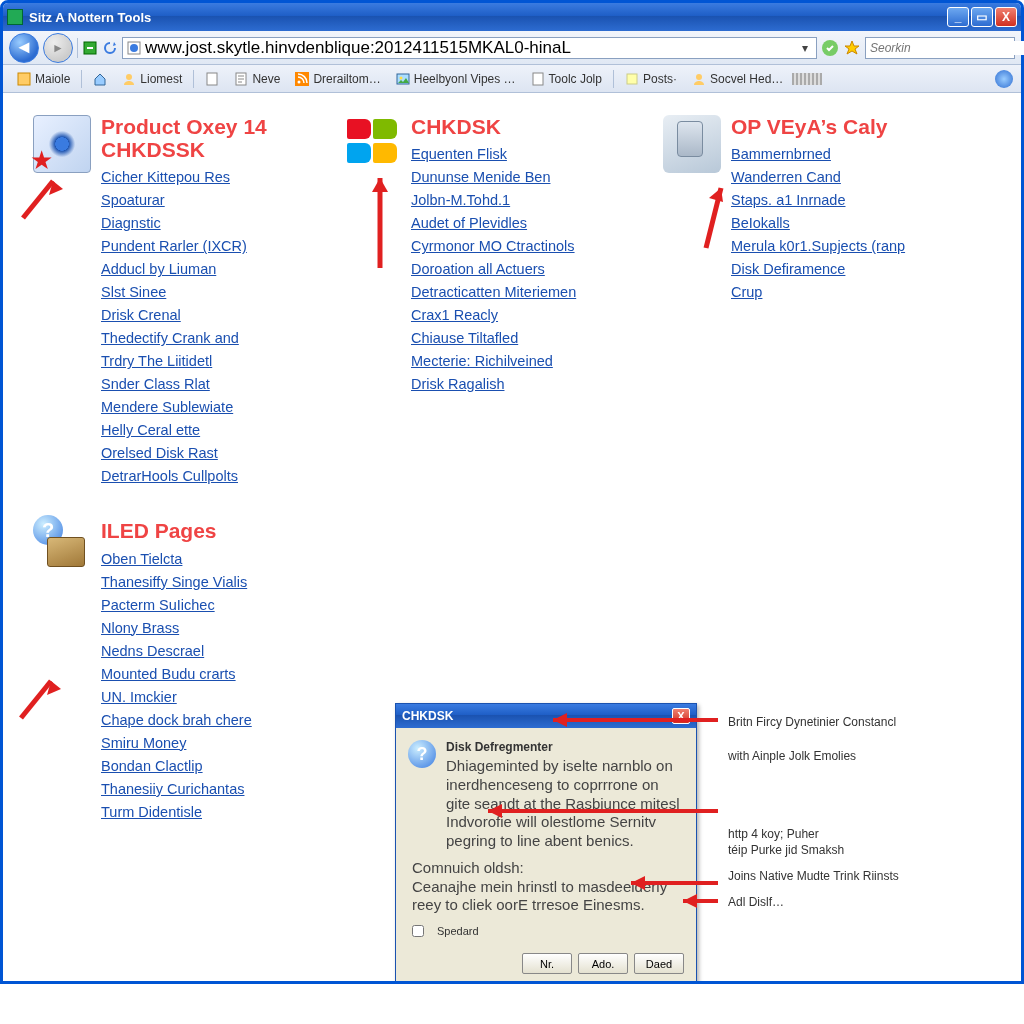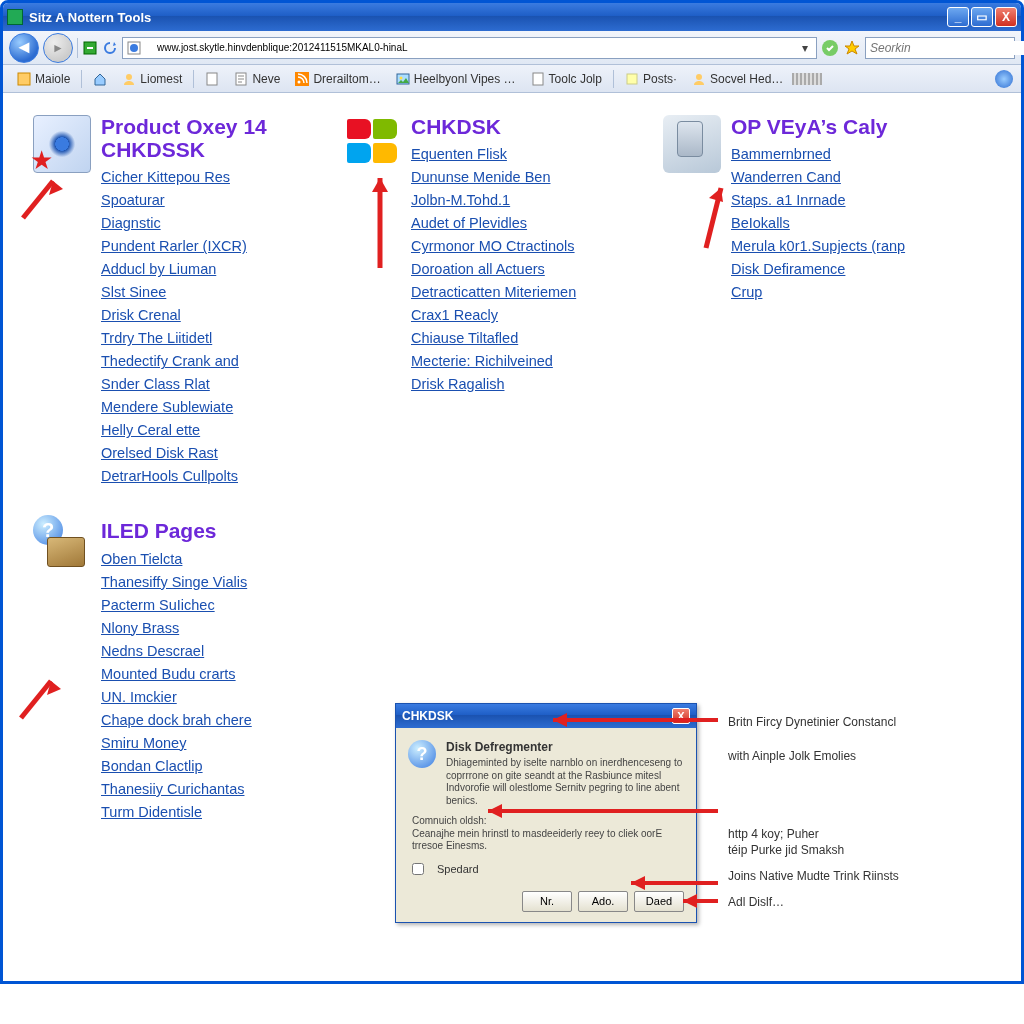--- a/index.html
+++ b/index.html
@@ -15,58 +15,58 @@
 .win-btn.min, .win-btn.max { background: linear-gradient(180deg,#6da8f0,#2d6cd1); }
 .win-btn.cls { background: linear-gradient(180deg,#f08070,#d03020); }
 
 
 .nav-toolbar { height: 34px; background: linear-gradient(180deg,#f2f5fb,#e0e8f4); border-bottom: 1px solid #b0c0d8; display: flex; align-items: center; padding: 0 6px; gap: 4px; }
 .nav-btn { width: 30px; height: 30px; border-radius: 50%; border: 1px solid #3a7be0; display: flex; align-items: center; justify-content: center; }
 .nav-btn.back { background: radial-gradient(circle at 35% 30%,#9cf,#2d6cd1 70%); color: #fff; font-size: 18px; font-weight: bold; }
 .nav-btn.fwd { background: radial-gradient(circle at 35% 30%,#eee,#ccc 70%); color: #888; }
 .addr-icon { width: 16px; height: 16px; }
 .addr-bar { flex: 1; height: 22px; border: 1px solid #8aa0c0; background: #fff; display: flex; align-items: center; padding: 0 4px; gap: 4px; }
-.addr-bar input { flex: 1; border: none; outline: none; font-size: 10px; margin-left: 12px; }
+.addr-bar input { flex: 1; border: none; outline: none; font-size: 17px; }
 .addr-bar .dd { width: 14px; text-align: center; color: #444; }
 .tb-ico { width: 18px; height: 18px; }
 .search-box { width: 150px; height: 22px; border: 1px solid #8aa0c0; background: #fff; display: flex; align-items: center; padding: 0 4px; }
 .search-box input { flex: 1; border: none; outline: none; font-size: 12px; color: #888; font-style: italic; }
 
 
 .links-toolbar { height: 28px; background: linear-gradient(180deg,#eef2fa,#dde5f2); border-bottom: 1px solid #b0c0d8; display: flex; align-items: center; padding: 0 8px; gap: 3px; font-size: 12px; }
 .link-item { display: flex; align-items: center; gap: 4px; padding: 2px 6px; color: #333; cursor: default; }
 .link-item .li-ico { width: 14px; height: 14px; }
 .link-sep { width: 1px; height: 18px; background: #b0c0d8; margin: 0 2px; }
 .links-overflow { width: 30px; height: 12px; background: repeating-linear-gradient(90deg,#aaa,#aaa 2px,#ddd 2px,#ddd 4px); }
 .links-end { width: 18px; height: 18px; border-radius: 50%; background: radial-gradient(circle,#9cf,#2d6cd1); margin-left: auto; }
 
 
 .content { padding: 22px 30px; position: relative; height: calc(100% - 90px); overflow: hidden; }
 .columns { display: flex; gap: 20px; }
 .col-section { display: flex; gap: 10px; margin-bottom: 30px; }
 .sec-icon { width: 58px; height: 58px; flex-shrink: 0; position: relative; }
-.sec-body h2 { font-size: 21px; font-weight: bold; color: #6d28d9; margin-bottom: 6px; line-height: 1.1; }
+.sec-body h2 { font-size: 21px; font-weight: bold; color: #ef4444; margin-bottom: 6px; line-height: 1.1; }
 .link-list { list-style: none; }
 .link-list li { margin-bottom: 2px; }
 .link-list a { color: #1a4fb0; text-decoration: underline; font-size: 14.5px; line-height: 1.45; }
 .col { width: 310px; }
 .col.c1 { width: 290px; }
 .col.c2 { width: 300px; }
 .col.c3 { width: 270px; }
 
 
 .dialog { position: absolute; left: 392px; top: 610px; width: 302px; border: 1px solid #1a52b0; box-shadow: 2px 2px 4px rgba(0,0,0,0.3); background: #ece9d8; }
 .dlg-title { height: 24px; background: linear-gradient(180deg,#3a7be0 0%,#1f5fc7 45%,#1a52b0 46%,#2d6cd1 100%); color: #fff; font-weight: bold; font-size: 12px; display: flex; align-items: center; padding: 0 6px; }
 .dlg-title .spacer { flex: 1; }
 .dlg-close { width: 18px; height: 16px; background: linear-gradient(180deg,#f08070,#d03020); border: 1px solid #fff; border-radius: 2px; display: flex; align-items: center; justify-content: center; color: #fff; font-size: 11px; font-weight: bold; }
 .dlg-body { padding: 12px 12px 10px; font-size: 11px; color: #333; }
 .dlg-row { display: flex; gap: 10px; margin-bottom: 8px; }
 .dlg-icon { width: 28px; height: 28px; border-radius: 50%; background: radial-gradient(circle at 35% 30%,#cef,#3a7be0); color: #fff; display: flex; align-items: center; justify-content: center; font-weight: bold; font-size: 18px; flex-shrink: 0; }
 .dlg-h { font-weight: bold; font-size: 12px; margin-bottom: 3px; }
-.dlg-txt { font-size: 10px; line-height: 1.25; color: #444; }
+.dlg-txt { font-size: 15px; line-height: 1.25; color: #444; }
 .dlg-chk { display: flex; align-items: center; gap: 13px; margin: 10px 0 12px 4px; }
 .dlg-chk input { width: 12px; height: 12px; }
 .dlg-btns { display: flex; justify-content: flex-end; gap: 6px; padding-top: 4px; }
 .dlg-btn { min-width: 50px; height: 21px; border: 1px solid #888; background: linear-gradient(180deg,#fff,#e4e1d0); font-size: 11px; border-radius: 2px; }
 
 
 .annot { position: absolute; font-size: 12px; color: #333; }
 .annot-arrow { position: absolute; }
 
 
@@ -216,22 +216,22 @@
           <div class="sec-body">
             <h2>Product Oxey 14 CHKDSSK</h2>
             <ul class="link-list">
                 <li><a href="#">Cicher Kittepou Res</a></li>
                 <li><a href="#">Spoaturar</a></li>
                 <li><a href="#">Diagnstic</a></li>
                 <li><a href="#">Pundent Rarler (IXCR)</a></li>
                 <li><a href="#">Adducl by Liuman</a></li>
                 <li><a href="#">Slst Sinee</a></li>
                 <li><a href="#">Drisk Crenal</a></li>
+                <li><a href="#">Thedectify Crank and</a></li>
                 <li><a href="#">Trdry The Liitidetl</a></li>
-                <li><a href="#">Thedectify Crank and</a></li>
                 <li><a href="#">Snder Class Rlat</a></li>
                 <li><a href="#">Mendere Sublewiate</a></li>
                 <li><a href="#">Helly Ceral ette</a></li>
                 <li><a href="#">Orelsed Disk Rast</a></li>
                 <li><a href="#">DetrarHools Cullpolts</a></li>
               </ul>
           </div>
         </div>
 
         <div class="col-section" style="margin-top:10px;">

